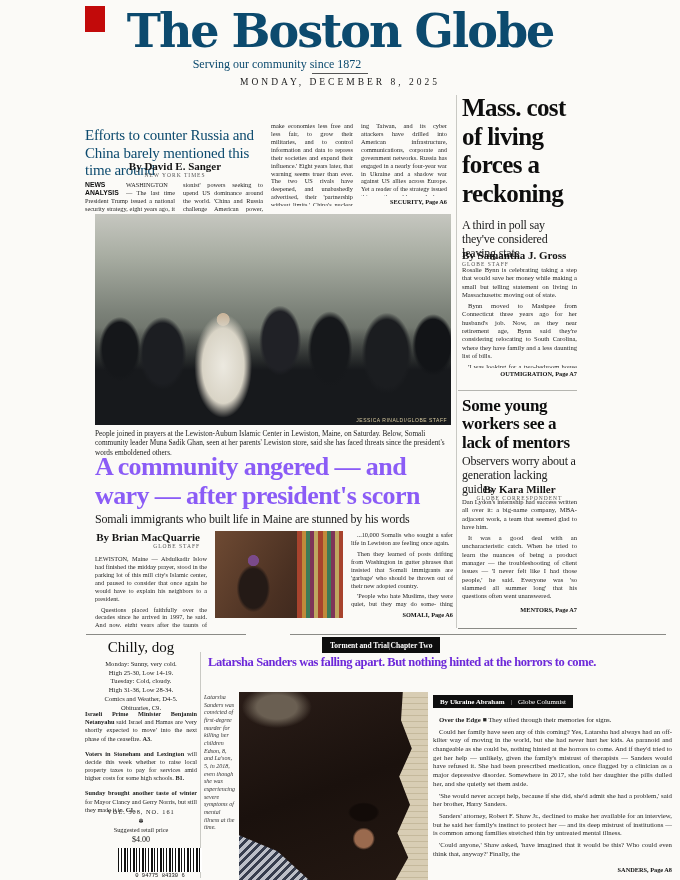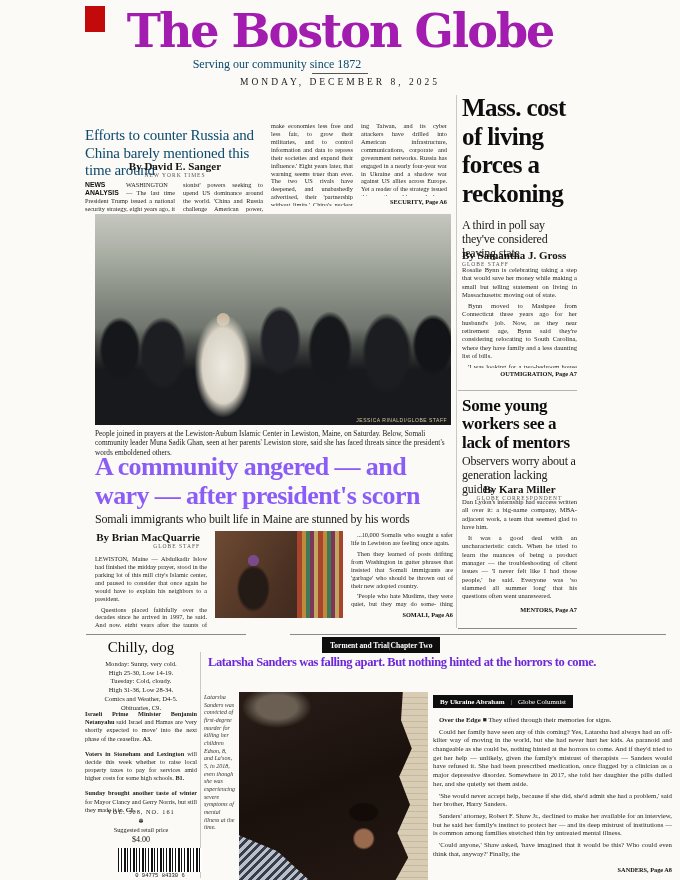--- a/index.html
+++ b/index.html
@@ -2,21 +2,21 @@
 <html><head>
 <meta charset="utf-8">
 <style>
   html,body{margin:0;padding:0;background:#e8e8e6;}
   .page{position:relative;width:680px;height:880px;background:#fbfaf7;margin:0 auto;
         font-family:"Liberation Serif", serif;color:#151515;overflow:hidden;}
   .abs{position:absolute;}
   
   .corner-badge{left:85px;top:6px;width:20px;height:26px;background:#c20a0a;}
   .mast-title{left:0;top:4px;width:680px;text-align:center;font-family:"DejaVu Serif",serif;
-              font-weight:bold;font-size:46px;letter-spacing:-2px;color:#a21caf;}
+              font-weight:bold;font-size:46px;letter-spacing:-2px;color:#0c4a6e;}
   .mast-tagline{left:0;top:57px;width:554px;text-align:center;font-weight:normal;font-size:12px;color:#0c4a6e;}
   .mast-rule{left:312px;top:73px;width:56px;border-top:1px solid #555;height:0;}
   .mast-date{left:0;top:77px;width:680px;text-align:center;font-size:9.5px;letter-spacing:3px;color:#222;}
   
   .vrule-main{left:456px;top:95px;height:533px;border-left:1px solid #c9c9c4;width:0;}
   .vrule-bottom{left:200px;top:652px;height:226px;border-left:1px solid #c9c9c4;width:0;}
   .hrule-rail{left:458px;top:390px;width:119px;border-top:1px solid #b5b5b0;height:0;}
   .hrule-rail2{left:458px;top:628px;width:119px;border-top:1px solid #8a8a86;height:0;}
   .hrule-weather{left:86px;top:634px;width:160px;border-top:1px solid #8a8a86;height:0;}
   .hrule-feature{left:290px;top:634px;width:376px;border-top:1px solid #8a8a86;height:0;}

